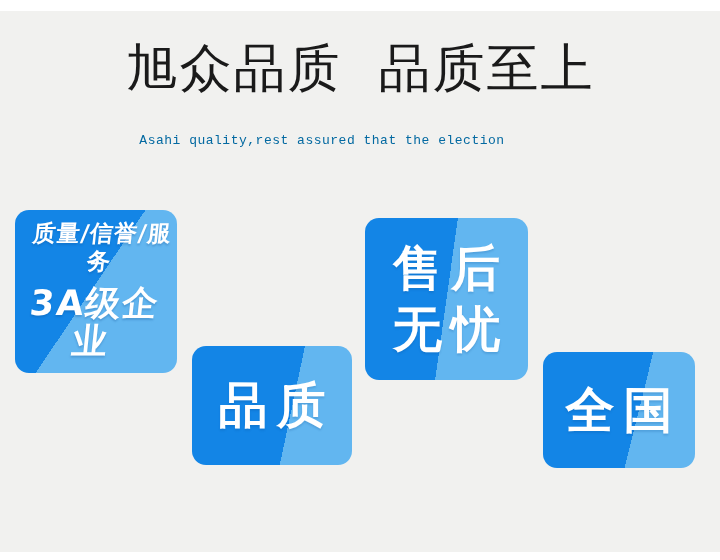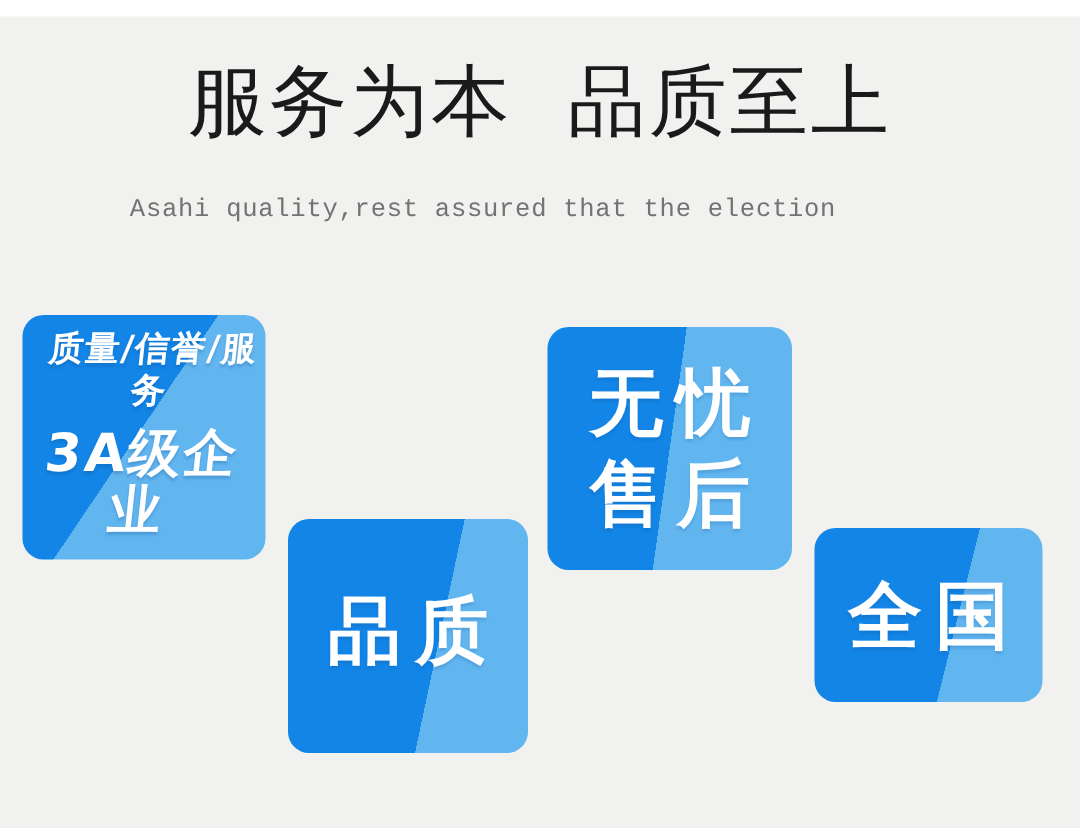--- a/index.html
+++ b/index.html
@@ -46,46 +46,45 @@
     line-height: 30px;
     color: #1c1c1c;
   }
   .subtitle-en {
     position: absolute;
     top: 133px;
     left: 0;
     width: 644px;
     text-align: center;
     font-family: "Liberation Mono", "DejaVu Sans Mono", monospace;
-    font-size: 17px;
+    font-size: 13px;
     line-height: 15px;
     letter-spacing: 0.5px;
-    color: #737373;
+    color: #0369a1;
   }
 
   .badge {
     position: absolute;
     border-radius: 14px;
     display: flex;
     flex-direction: column;
     align-items: center;
     justify-content: center;
     color: #ffffff;
     font-weight: 700;
     text-align: center;
   }
   
   .badge-1 {
     left: 15px; top: 210px; width: 162px; height: 163px;
     background: linear-gradient(124deg, #1385e6 48%, #62b6f0 48%);
   }
   .badge-2 {
-    left: 192px; top: 346px; width: 160px; height: 156px;
+    left: 192px; top: 346px; width: 160px; height: 119px;
     background: linear-gradient(102deg, #1385e6 61%, #62b6f0 61%);
-    font-family: Liberation Mono, monospace;
   }
   .badge-3 {
     left: 365px; top: 218px; width: 163px; height: 162px;
     background: linear-gradient(98deg, #1385e6 50%, #62b6f0 50%);
   }
   .badge-4 {
     left: 543px; top: 352px; width: 152px; height: 116px;
     background: linear-gradient(104deg, #1385e6 61%, #62b6f0 61%);
   }
 
@@ -111,39 +110,39 @@
     text-shadow: 0 2px 2px rgba(10, 70, 140, 0.18);
   }
 </style>
 </head>
 <body>
 
 <div class="stage">
 
   <div class="strip strip-top"></div>
 
-  <div class="title">服务为本  品质至上</div>
+  <div class="title">旭众品质  品质至上</div>
 
 
   <div class="subtitle-en">Asahi quality,rest assured that the election</div>
 
   <div class="badge badge-1">
     <div class="inner">
       <div class="b1-line1">质量/信誉/服务</div>
       <div class="b1-line2">3A级企业</div>
     </div>
   </div>
 
   <div class="badge badge-2">
     <div class="big-line">品质</div>
   </div>
 
   <div class="badge badge-3">
+    <div class="big-line">售后</div>
     <div class="big-line">无忧</div>
-    <div class="big-line">售后</div>
   </div>
 
   <div class="badge badge-4">
     <div class="big-line">全国</div>
   </div>
 
   <div class="strip strip-bottom"></div>
 
 </div>
 

